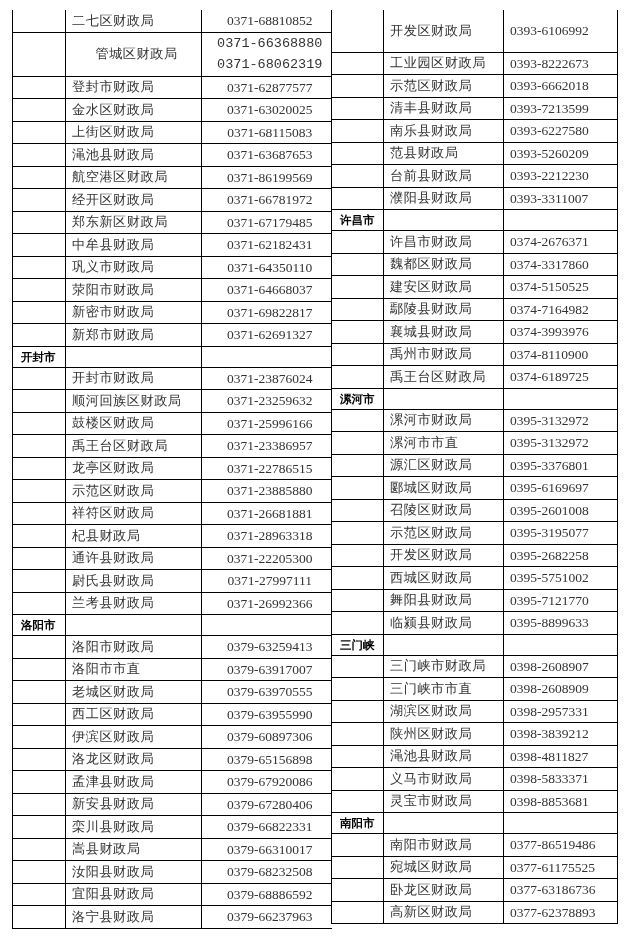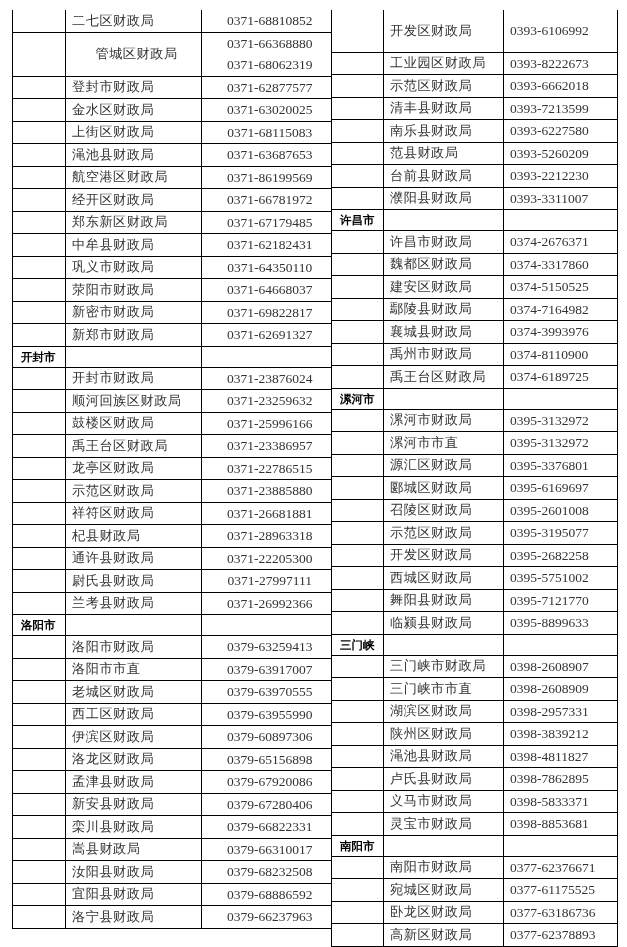--- a/index.html
+++ b/index.html
@@ -34,21 +34,21 @@
       <tr>
         <td class="c1"></td>
         <td class="c2">二七区财政局</td>
         <td class="c3">
           <span class="ph">0371-68810852</span>
         </td>
       </tr>
       <tr>
         <td class="c1" style="height: 41.5px;"></td>
         <td class="c2" style="height: 41.5px; text-align: center;">管城区财政局</td>
-        <td class="c3" style="height: 41.5px;">
+        <td class="c3" style="height: 41.5px; font-family: Liberation Mono, monospace;">
           <span class="ph">0371-66368880</span>
           <span class="ph">0371-68062319</span>
         </td>
       </tr>
       <tr>
         <td class="c1"></td>
         <td class="c2">登封市财政局</td>
         <td class="c3">
           <span class="ph">0371-62877577</span>
         </td>
@@ -548,27 +548,20 @@
       </tr>
       <tr>
         <td class="c1"></td>
         <td class="c2">渑池县财政局</td>
         <td class="c3">
           <span class="ph">0398-4811827</span>
         </td>
       </tr>
       <tr>
         <td class="c1"></td>
-        <td class="c2">卢氏县财政局</td>
-        <td class="c3">
-          <span class="ph">0398-7862895</span>
-        </td>
-      </tr>
-      <tr>
-        <td class="c1"></td>
         <td class="c2">义马市财政局</td>
         <td class="c3">
           <span class="ph">0398-5833371</span>
         </td>
       </tr>
       <tr>
         <td class="c1"></td>
         <td class="c2">灵宝市财政局</td>
         <td class="c3">
           <span class="ph">0398-8853681</span>
@@ -578,21 +571,21 @@
         <td class="c1">南阳市</td>
         <td class="c2"></td>
         <td class="c3">
           <span class="ph"></span>
         </td>
       </tr>
       <tr>
         <td class="c1"></td>
         <td class="c2">南阳市财政局</td>
         <td class="c3">
-          <span class="ph">0377-62376671</span>
+          <span class="ph">0377-86519486</span>
         </td>
       </tr>
       <tr>
         <td class="c1"></td>
         <td class="c2">宛城区财政局</td>
         <td class="c3">
           <span class="ph">0377-61175525</span>
         </td>
       </tr>
       <tr>

